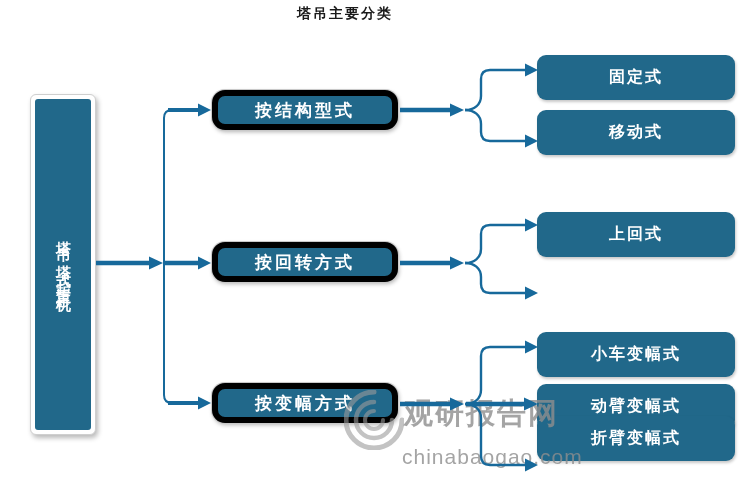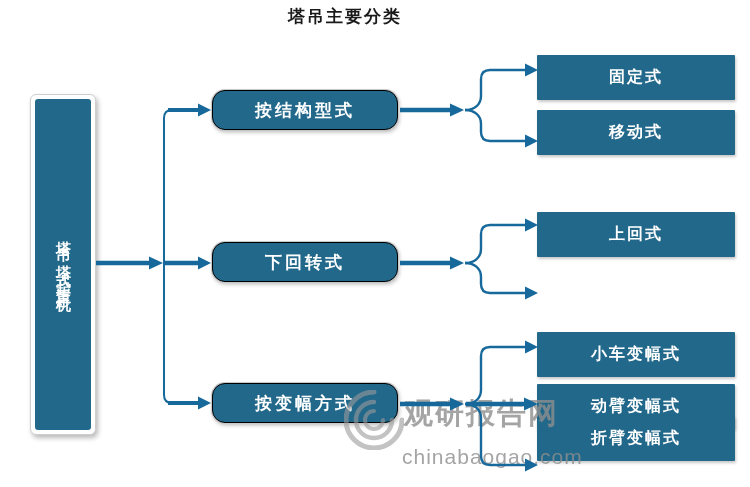--- a/index.html
+++ b/index.html
@@ -8,21 +8,21 @@
     --box-text:#FFFFFF;
     --watermark-gray:#8E8E8E;
     --title-color:#1A1A1A;
   }
   *{box-sizing:border-box;margin:0;padding:0}
   body{background:#fff;font-family:"Liberation Sans",sans-serif}
   .canvas{position:relative;width:750px;height:487px;background:#fff;overflow:hidden}
 
   .title{
     position:absolute;top:5px;left:0;width:690px;text-align:center;
-    font-family:"Liberation Serif",serif;font-weight:bold;font-size:17px;
+    font-family:"Liberation Serif",serif;font-weight:bold;font-size:14px;
     letter-spacing:2px;color:var(--title-color);
   }
 
   
   .root-frame{
     position:absolute;left:30px;top:94px;width:66px;height:341px;
     background:#fff;border:1px solid #cfcfcf;border-radius:6px;
     box-shadow:2px 3px 5px rgba(0,0,0,.28);
     display:flex;align-items:center;justify-content:center;z-index:1;
   }
@@ -32,32 +32,32 @@
   }
   .root-label{
     writing-mode:vertical-rl;text-orientation:mixed;
     color:var(--box-text);font-weight:bold;font-size:15px;letter-spacing:8px;
     font-family:"Liberation Serif",serif;
   }
 
   
   .cat-box{
     position:absolute;left:212px;width:186px;height:40px;z-index:1;
-    background:var(--box-fill);border:1px solid #000000;border-radius:13px;
+    background:var(--box-fill);border:6px solid #000000;border-radius:13px;
     box-shadow:0 0 0 1px #c9c9c9,1px 2px 4px rgba(0,0,0,.30);
     display:flex;align-items:center;justify-content:center;
     color:var(--box-text);font-weight:bold;font-size:17px;letter-spacing:3px;
     font-family:"Liberation Serif",serif;
   }
   .cat-1{top:90px}.cat-2{top:242px}.cat-3{top:383px}
 
   
   .leaf-box{
     position:absolute;left:537px;width:198px;height:45px;z-index:1;
-    background:var(--box-fill);border-radius:1px;
+    background:var(--box-fill);border-radius:9px;
     box-shadow:1px 2px 3px rgba(0,0,0,.22);
     display:flex;align-items:center;justify-content:center;
     color:var(--box-text);font-weight:bold;font-size:16px;letter-spacing:2px;
     font-family:"Liberation Serif",serif;
   }
   .leaf-1{top:55px}.leaf-2{top:110px}.leaf-3{top:212px}.leaf-4{top:267px}
   .leaf-5{top:332px}.leaf-6{top:384px}.leaf-7{top:416px}
 
   
   svg.connectors{position:absolute;left:0;top:0;z-index:3;pointer-events:none}
@@ -87,21 +87,21 @@
   <div class="root-frame">
     <div class="root-inner">
       <span class="root-label">塔吊（塔式起重机）</span>
     </div>
   </div>
 
   <div class="cat-box cat-1">
     <span>按结构型式</span>
   </div>
   <div class="cat-box cat-2">
-    <span>下回转式</span>
+    <span>按回转方式</span>
   </div>
   <div class="cat-box cat-3">
     <span>按变幅方式</span>
   </div>
 
   <div class="leaf-box leaf-1">
     <span>固定式</span>
   </div>
   <div class="leaf-box leaf-2">
     <span>移动式</span>

